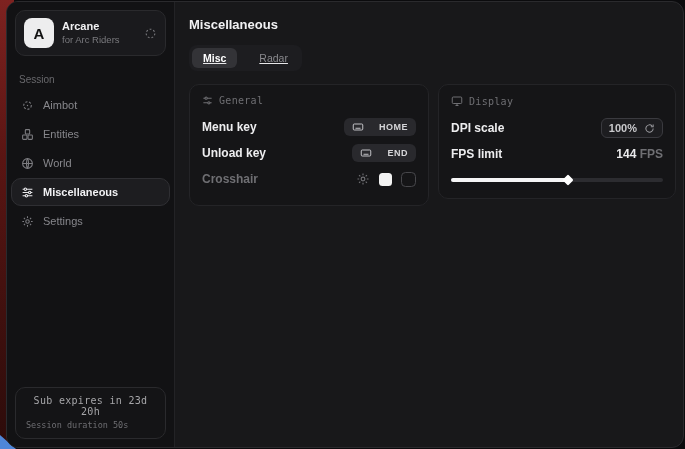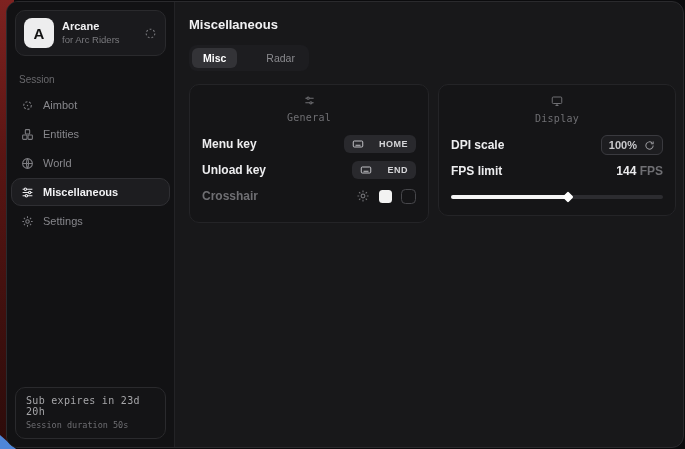--- a/index.html
+++ b/index.html
@@ -70,29 +70,29 @@
     color:#f2f2f4; font-weight:600;
   }
   .nav-item.active .nicon { color:#e9e9eb; }
   .side-footer {
     position:absolute; left:8px; right:8px; bottom:8px;
     background:#141416;
     border:1px solid #2a2a2d;
     border-radius:10px;
     padding:7px 10px 8px;
   }
-  .side-footer .l1 { font-family:"DejaVu Sans Mono", monospace; font-size:10px; color:#a6a6a9; letter-spacing:.3px; }
+  .side-footer .l1 { font-family:"DejaVu Sans Mono", monospace; font-size:10px; color:#a6a6a9; letter-spacing:.3px;text-align:center; }
   .side-footer .l2 { font-family:"DejaVu Sans Mono", monospace; font-size:8.5px; color:#6e6e72; margin-top:3px; }
   
   .main { flex:1; padding:15px 14px; position:relative; }
   .page-title { font-size:13px; font-weight:bold; color:#f2f2f4; }
   .tabs {
     margin-top:13px;
-    display:inline-flex; gap:18px;
-    background:#1d1d20; border-radius:8px; padding:3px;
+    display:inline-flex; gap:11px;
+    background:#1d1d20; border-radius:8px; padding:3px;text-decoration:underline;
   }
   .tab {
     padding:4px 11px; border-radius:6px;
     font-size:10.5px; color:#8a8a8e; cursor:pointer;
   }
   .tab.active { background:#333337; color:#ffffff; font-weight:600; }
   .cards { margin-top:13px; display:flex; gap:9px; align-items:flex-start; }
   .card {
     background:#151517;
     border:1px solid #242427;
@@ -100,21 +100,20 @@
     padding:10px 12px 13px;
   }
   .card.general { width:240px; }
   .card.display { width:238px; }
   .card-head {
     display:flex; align-items:center; gap:6px;
     color:#6f6f73;
     font-family:"DejaVu Sans Mono", monospace;
     font-size:10px; letter-spacing:.3px;
     margin-bottom:8px;
-    flex-direction:column;
   }
   .row {
     display:flex; align-items:center; justify-content:space-between;
     height:26px;
   }
   .row-label { font-size:12px; font-weight:600; color:#ededef; }
   .row-label.muted { color:#6f6f73; }
   .key-btn {
     display:flex; align-items:center; gap:15px;
     background:#29292d; border-radius:6px;

